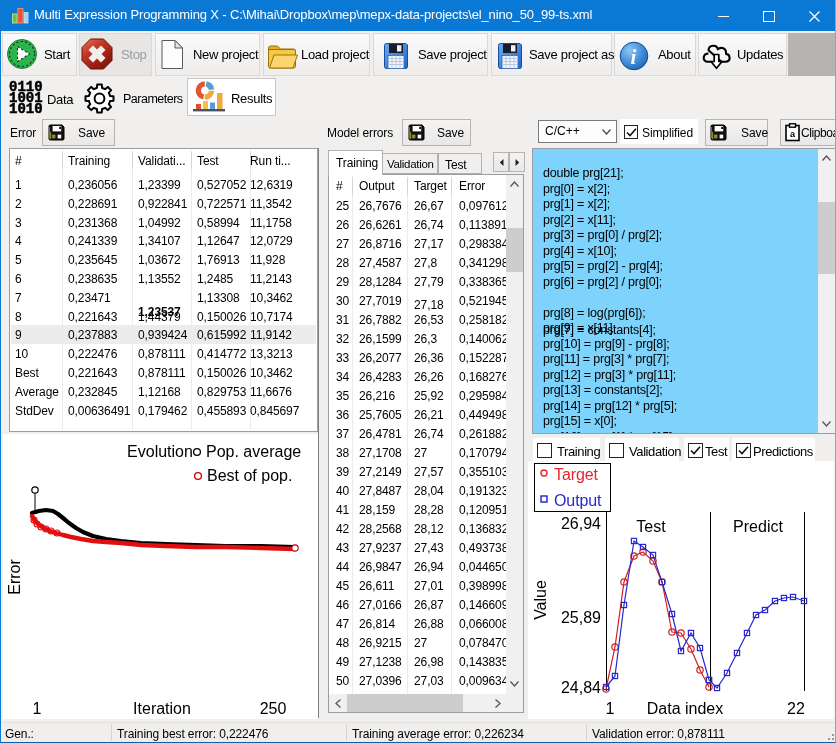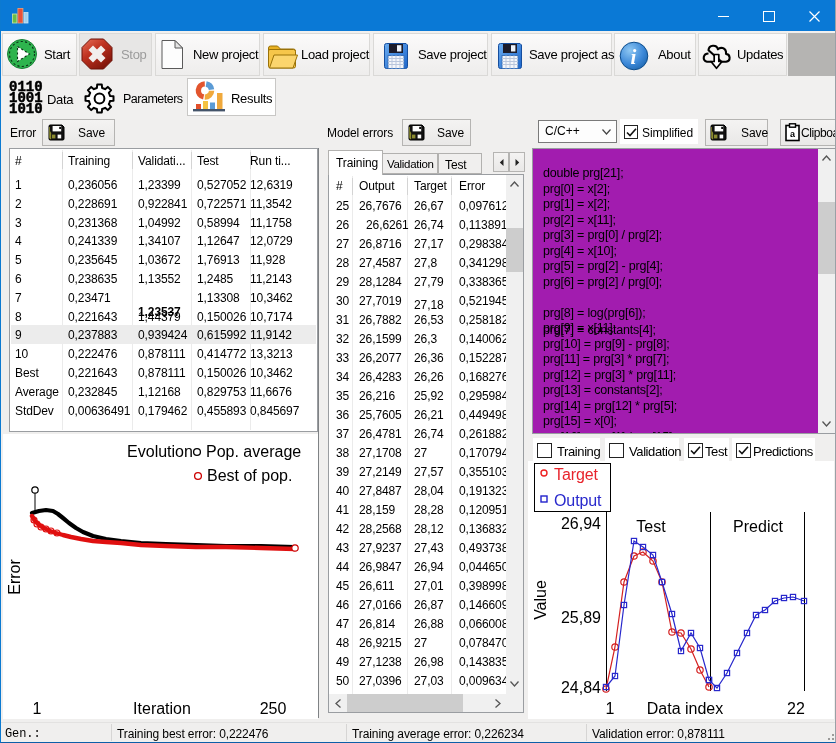--- a/index.html
+++ b/index.html
@@ -12,20 +12,21 @@
 .cell{position:absolute;white-space:nowrap;letter-spacing:-0.1px;}
 </style></head><body>
 <div id="win">
 
 <div class="abs" style="left:0;top:0;width:836px;height:31px;background:#0a79d6;"></div>
 <svg class="abs" style="left:11px;top:7px" width="17" height="17" viewBox="0 0 17 17">
  <rect x="0.5" y="7" width="4.4" height="9" fill="#6abe45" stroke="#cfe7a0" stroke-width="0.8"></rect>
  <rect x="5.9" y="1.5" width="5" height="14.5" fill="#e8503a" stroke="#f0a070" stroke-width="0.8"></rect>
  <rect x="12" y="5.5" width="4" height="10.5" fill="#9fd0ee" stroke="#c8e4f6" stroke-width="0.8"></rect>
 </svg>
+<div class="abs" style="left:33px;top:0;height:31px;line-height:30px;color:#fff;font-size:13px;letter-spacing:-0.15px;">Multi Expression Programming X - C:\Mihai\Dropbox\mep\mepx-data-projects\el_nino_50_99-ts.xml</div>
 <div class="abs" style="left:717px;top:16px;width:11px;height:1.2px;background:#fff;"></div>
 <div class="abs" style="left:762px;top:11px;width:10px;height:9px;border:1px solid #fff;"></div>
 <svg class="abs" style="left:808px;top:11px" width="11" height="11" viewBox="0 0 11 11">
       <path d="M0.5 0.5 L10.5 10.5 M10.5 0.5 L0.5 10.5" stroke="#fff" stroke-width="1.2"></path>
     </svg>
 
 <div class="abs" style="left:0;top:31px;width:836px;height:46px;background:#f1f0ef;"></div>
 <div class="abs" style="left:787px;top:33px;width:49px;height:43px;background:#b5b4b2;"></div>
 <div class="b1" style="left:1px;width:75px;"></div>
 <svg class="abs" style="left:5px;top:38px" width="32" height="32" viewBox="0 0 32 32">
@@ -307,21 +308,21 @@
 <div class="abs" style="left:450px;top:178px;width:1px;height:17px;background:#d4d4d4;"></div>
 <div class="cell" style="left:335px;top:179px;">#</div>
 <div class="cell" style="left:358px;top:179px;">Output</div>
 <div class="cell" style="left:413px;top:179px;">Target</div>
 <div class="cell" style="left:458px;top:179px;">Error</div>
 <div class="cell" style="left:335px;top:199.0px;">25</div>
 <div class="cell" style="left:358px;top:199.0px;">26,7676</div>
 <div class="cell" style="left:413px;top:199.0px;">26,67</div>
 <div class="cell" style="left:458px;top:199.0px;">0,097612</div>
 <div class="cell" style="left:335px;top:218.0px;">26</div>
-<div class="cell" style="left:358px;top:218.0px;margin-left:7px;">26,6261</div>
+<div class="cell" style="left:358px;top:218.0px;">26,6261</div>
 <div class="cell" style="left:413px;top:218.0px;">26,74</div>
 <div class="cell" style="left:458px;top:218.0px;">0,113891</div>
 <div class="cell" style="left:335px;top:237.0px;">27</div>
 <div class="cell" style="left:358px;top:237.0px;">26,8716</div>
 <div class="cell" style="left:413px;top:237.0px;">27,17</div>
 <div class="cell" style="left:458px;top:237.0px;">0,298384</div>
 <div class="cell" style="left:335px;top:256.0px;">28</div>
 <div class="cell" style="left:358px;top:256.0px;">27,4587</div>
 <div class="cell" style="left:413px;top:256.0px;">27,8</div>
 <div class="cell" style="left:458px;top:256.0px;">0,341298</div>
@@ -422,21 +423,21 @@
       <path d="M0.5 0.5 L4.5 5 L8.5 0.5" fill="none" stroke="#555" stroke-width="1.3"></path>
     </svg>
 <div class="abs" style="left:328px;top:694px;width:194px;height:18px;background:#f0f0f0;"></div>
 <svg class="abs" style="left:334px;top:699px" width="6" height="9" viewBox="0 0 6 9">
       <path d="M5.5 0.5 L1 4.5 L5.5 8.5" fill="none" stroke="#555" stroke-width="1.3"></path>
     </svg>
 <div class="abs" style="left:346px;top:694px;width:116px;height:18px;background:#cdcdcd;"></div>
 <svg class="abs" style="left:494px;top:699px" width="6" height="9" viewBox="0 0 6 9">
       <path d="M0.5 0.5 L5 4.5 L0.5 8.5" fill="none" stroke="#555" stroke-width="1.3"></path>
     </svg>
-<div class="abs" style="left:531px;top:148px;width:304px;height:286px;background:#a21caf;border:1px solid #9a9da1;box-sizing:border-box;overflow:hidden;">
+<div class="abs" style="left:531px;top:148px;width:304px;height:286px;background:#7dd3fc;border:1px solid #9a9da1;box-sizing:border-box;overflow:hidden;">
 <div class="cell" style="left:10px;top:17.0px;font-size:12.5px;letter-spacing:-0.2px;">double prg[21];</div>
 <div class="cell" style="left:10px;top:32.5px;font-size:12.5px;letter-spacing:-0.2px;">prg[0] = x[2];</div>
 <div class="cell" style="left:10px;top:48.0px;font-size:12.5px;letter-spacing:-0.2px;">prg[1] = x[2];</div>
 <div class="cell" style="left:10px;top:63.5px;font-size:12.5px;letter-spacing:-0.2px;">prg[2] = x[11];</div>
 <div class="cell" style="left:10px;top:79.0px;font-size:12.5px;letter-spacing:-0.2px;">prg[3] = prg[0] / prg[2];</div>
 <div class="cell" style="left:10px;top:94.5px;font-size:12.5px;letter-spacing:-0.2px;">prg[4] = x[10];</div>
 <div class="cell" style="left:10px;top:110.0px;font-size:12.5px;letter-spacing:-0.2px;">prg[5] = prg[2] - prg[4];</div>
 <div class="cell" style="left:10px;top:125.5px;font-size:12.5px;letter-spacing:-0.2px;">prg[6] = prg[2] / prg[0];</div>
 <div class="cell" style="left:10px;top:141.0px;font-size:12.5px;letter-spacing:-0.2px;margin-top:33px;">prg[7] = constants[4];</div>
 <div class="cell" style="left:10px;top:156.5px;font-size:12.5px;letter-spacing:-0.2px;">prg[8] = log(prg[6]);</div>
@@ -533,21 +534,21 @@
     </svg>
 <div class="cell" style="left:553px;top:466px;font-size:16px;color:#e8242c;">Target</div>
 <svg class="abs" style="left:539px;top:495px" width="8" height="8" viewBox="0 0 8 8">
       <rect x="1" y="1" width="6" height="6" fill="none" stroke="#22c" stroke-width="1.4"></rect>
     </svg>
 <div class="cell" style="left:553px;top:492px;font-size:16px;color:#2828cc;">Output</div>
 <div class="abs" style="left:0;top:722px;width:836px;height:21px;background:#f0efee;border-top:1px solid #e3e2e1;box-sizing:border-box;"></div>
 <div class="abs" style="left:110px;top:724px;width:1px;height:17px;background:#d6d5d4;"></div>
 <div class="abs" style="left:345px;top:724px;width:1px;height:17px;background:#d6d5d4;"></div>
 <div class="abs" style="left:585px;top:724px;width:1px;height:17px;background:#d6d5d4;"></div>
-<div class="cell" style="left:4px;top:727px;font-family:Liberation Mono, monospace;">Gen.:</div>
+<div class="cell" style="left:4px;top:727px;">Gen.:</div>
 <div class="cell" style="left:116px;top:727px;">Training best error: 0,222476</div>
 <div class="cell" style="left:351px;top:727px;">Training average error: 0,226234</div>
 <div class="cell" style="left:591px;top:727px;">Validation error: 0,878111</div>
 <svg class="abs" style="left:824px;top:731px" width="10" height="10" viewBox="0 0 10 10">
 <g fill="#9b9a99">
         <rect x="7" y="7" width="2" height="2"></rect>
         <rect x="7" y="3" width="2" height="2"></rect>
         <rect x="3" y="7" width="2" height="2"></rect>
       </g>
     </svg>

